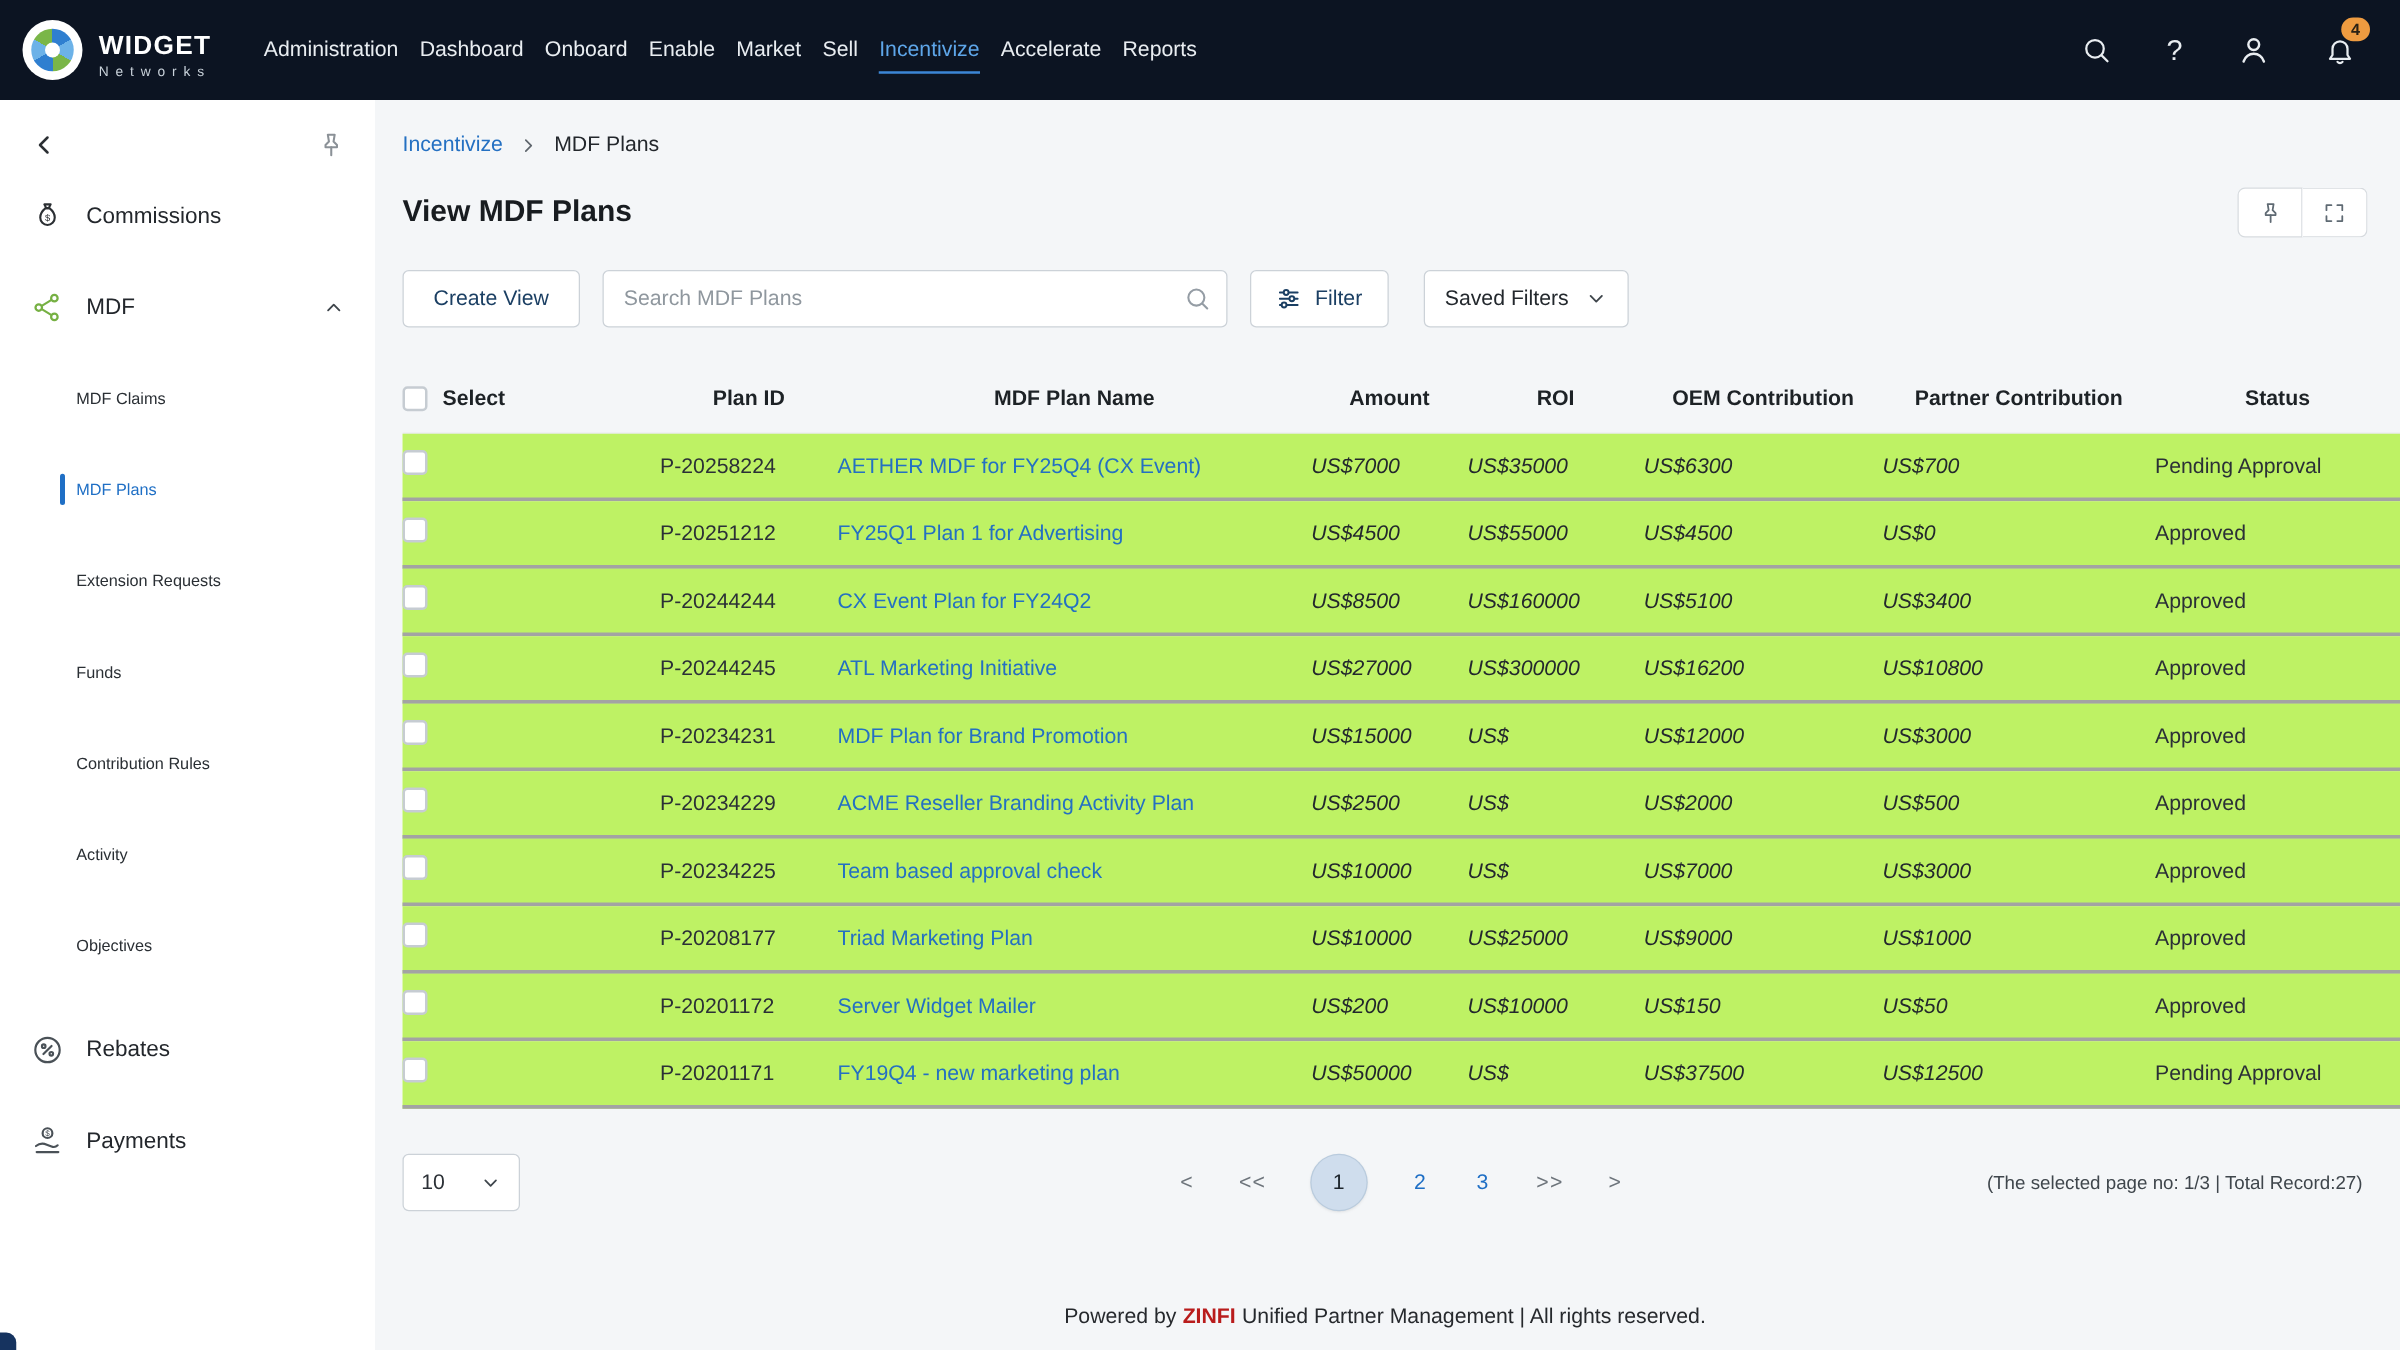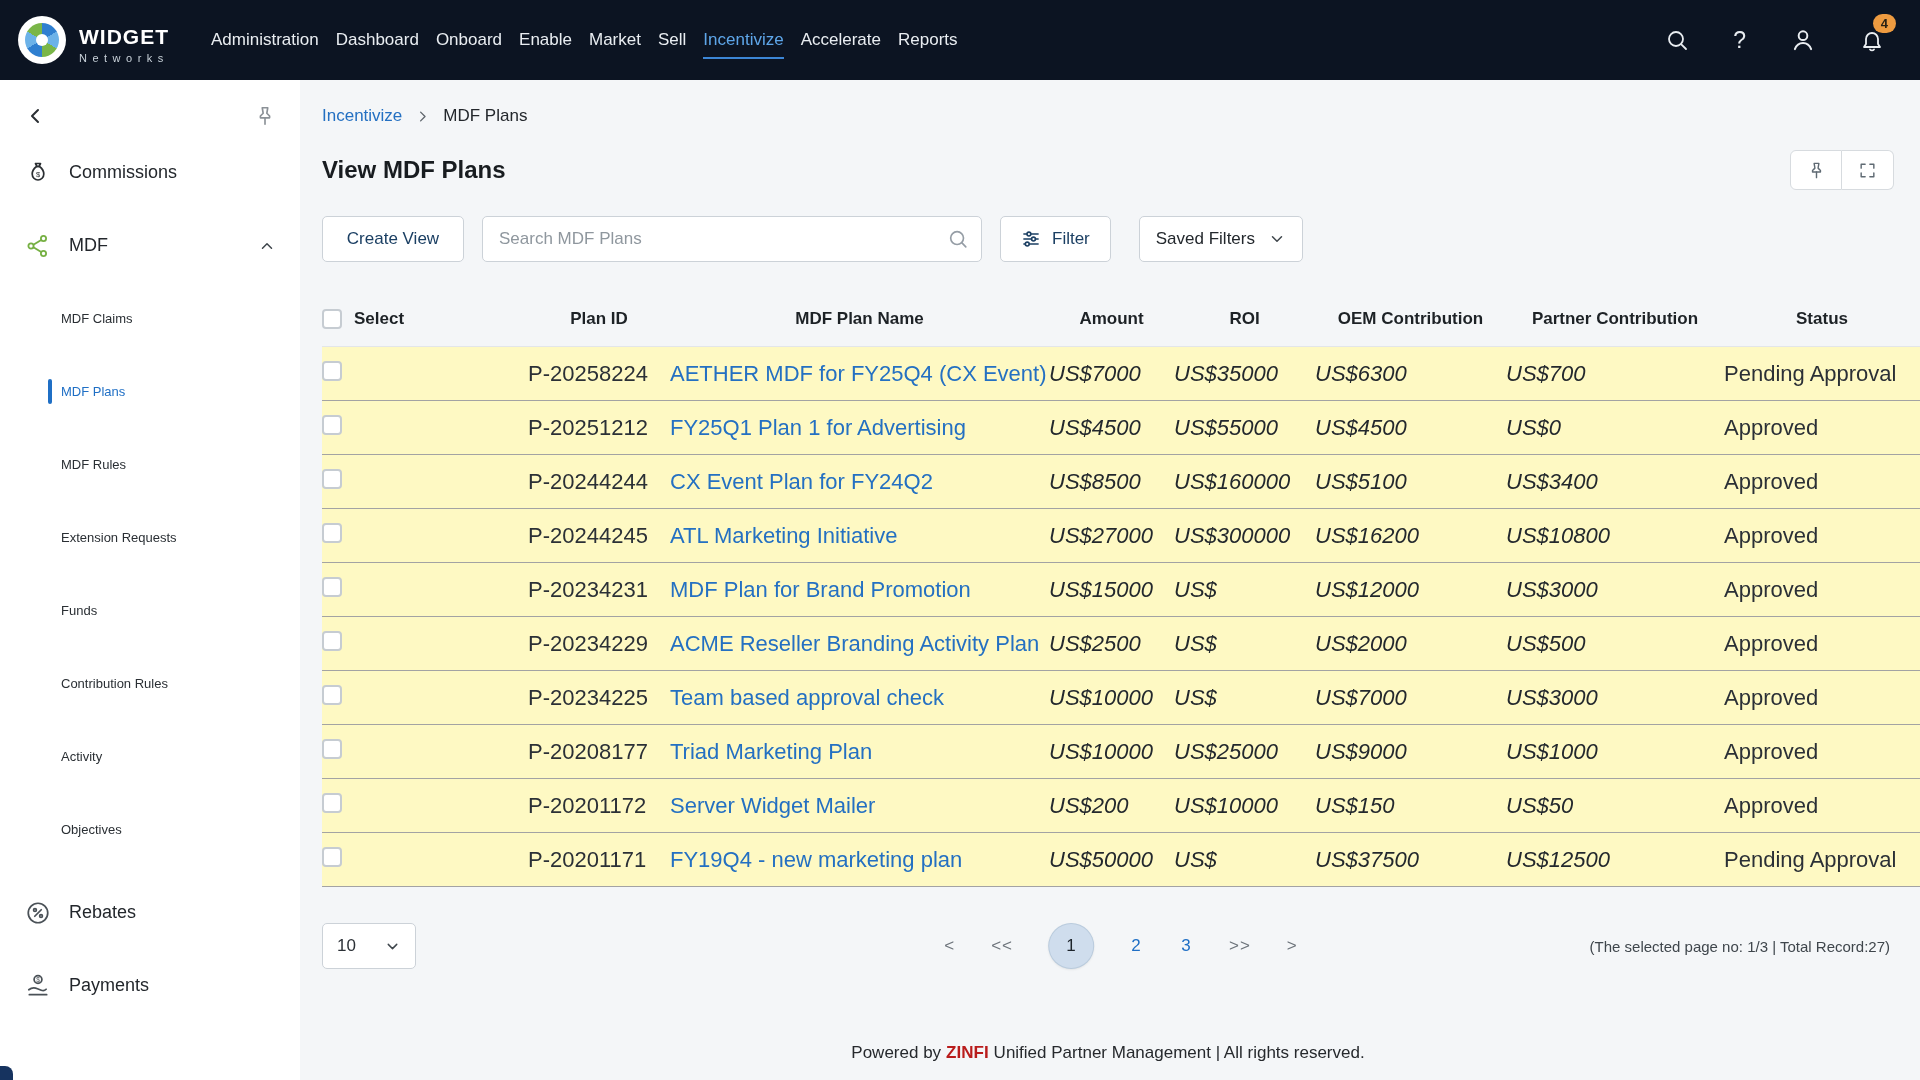--- a/index.html
+++ b/index.html
@@ -78,21 +78,21 @@
   .saved-filters { margin-left: 28px; padding: 0 16px; gap: 13px; color: #23282d; }
   .saved-filters .chev-down { color: #3f464c; }
 
   
   .table { margin-top: 30px; margin-right: 0; }
   .thead, .trow { display: grid; grid-template-columns: 206px 142px 379px 125px 141px 191px 218px 1fr; align-items: center; }
   .thead { height: 54px; font-size: 17px; font-weight: 700; color: #1d2226; text-align: center; }
   .th-select { display: flex; align-items: center; gap: 12px; }
   .cb { width: 20px; height: 20px; border: 2px solid #c6ccd2; border-radius: 4px; background: #fff; display: inline-block; cursor: pointer; flex-shrink: 0; }
   .tbody { background: #fff; border-top: 1px solid #e3e6e9; }
-  .trow { height: 54px; border-bottom: 1px solid #a3a3a3; font-size: 22px; background: #fef9c3; }
+  .trow { height: 54px; border-bottom: 3px solid #a3a3a3; font-size: 17px; background: #bef264; }
   .td-plan { color: #2b3036; }
   .link { color: #2470c2; cursor: pointer; }
   .td-money { font-style: italic; color: #23282d; }
   .td-status { color: #2b3036; }
 
   
   .pagination-row { display: flex; align-items: center; margin-top: 36px; padding-right: 30px; height: 46px; position: relative; }
   .pagesize { width: 94px; height: 46px; border: 1px solid #ccd2d8; border-radius: 5px; background: #fff; display: flex; align-items: center; justify-content: space-between; padding: 0 14px; font-size: 17px; color: #2b3036; cursor: pointer; }
   .pagesize .chev-down { color: #3f464c; }
   .pager { position: absolute; left: 50%; transform: translateX(-50%); display: flex; align-items: center; gap: 36px; font-size: 17px; }
@@ -198,21 +198,20 @@
       <span class="chev">
         <svg width="18" height="18" viewBox="0 0 24 24" fill="none" stroke="currentColor" stroke-width="2" stroke-linecap="round" stroke-linejoin="round">
             <polyline points="6 15 12 9 18 15"></polyline>
           </svg>
       </span>
     </div>
 
     <div class="side-children">
         <div class="side-child">MDF Claims</div>
         <div class="side-child active">MDF Plans</div>
-        <div class="side-child">MDF Rules</div>
         <div class="side-child">Extension Requests</div>
         <div class="side-child">Funds</div>
         <div class="side-child">Contribution Rules</div>
         <div class="side-child">Activity</div>
         <div class="side-child">Objectives</div>
       </div>
 
     <div class="side-item group-gap">
       <span class="side-icon gray">
         <svg width="26" height="26" viewBox="0 0 24 24" fill="none" stroke="currentColor" stroke-width="1.6" stroke-linecap="round">

